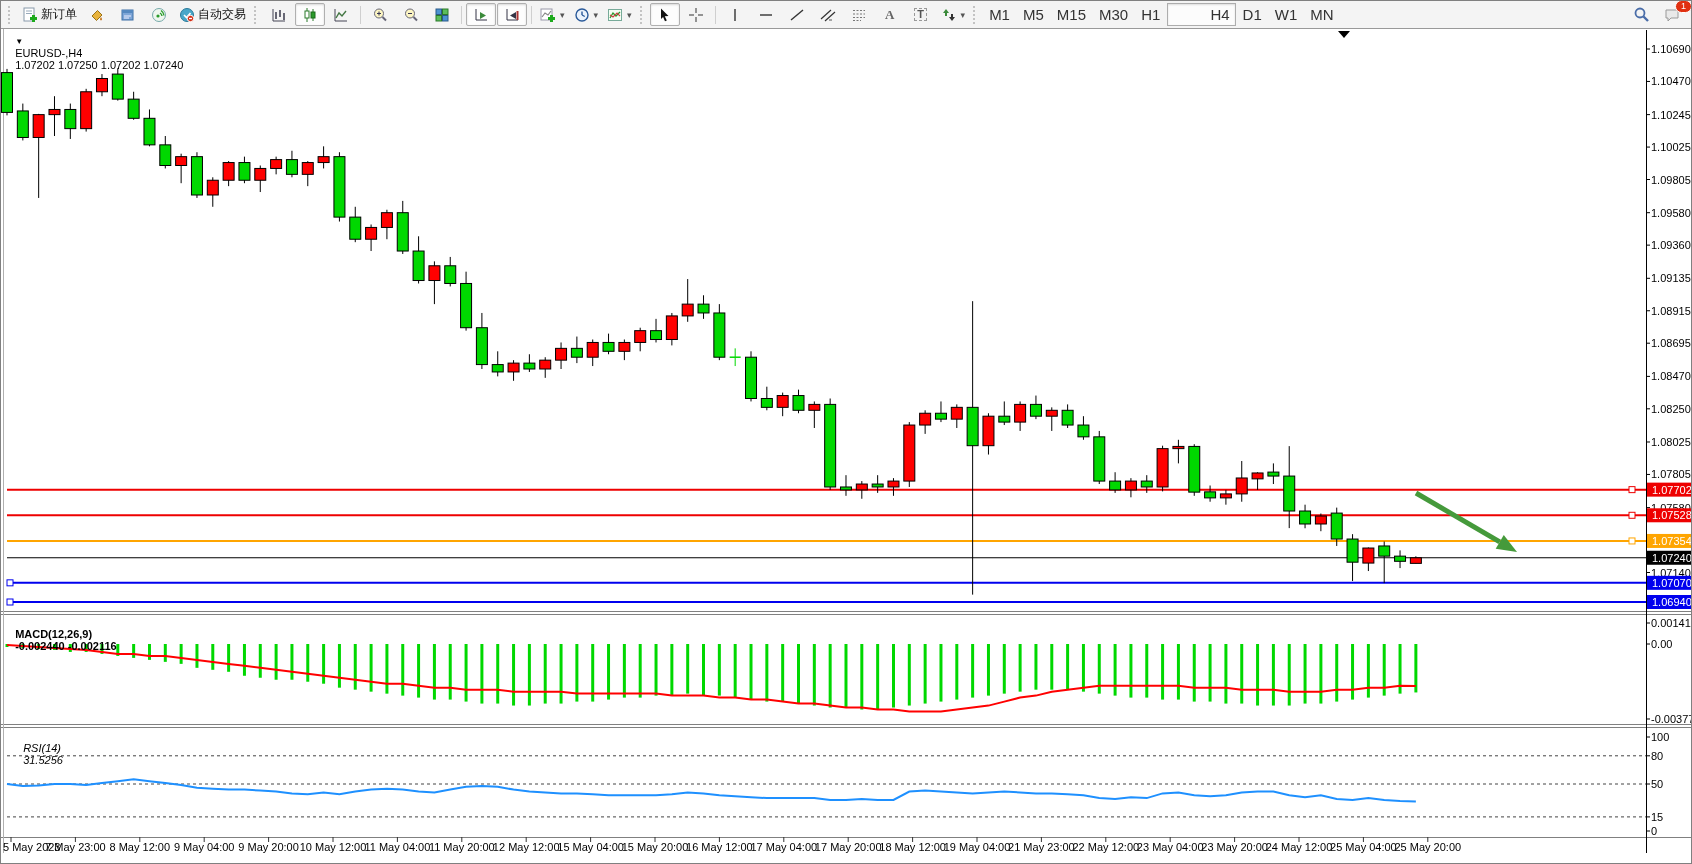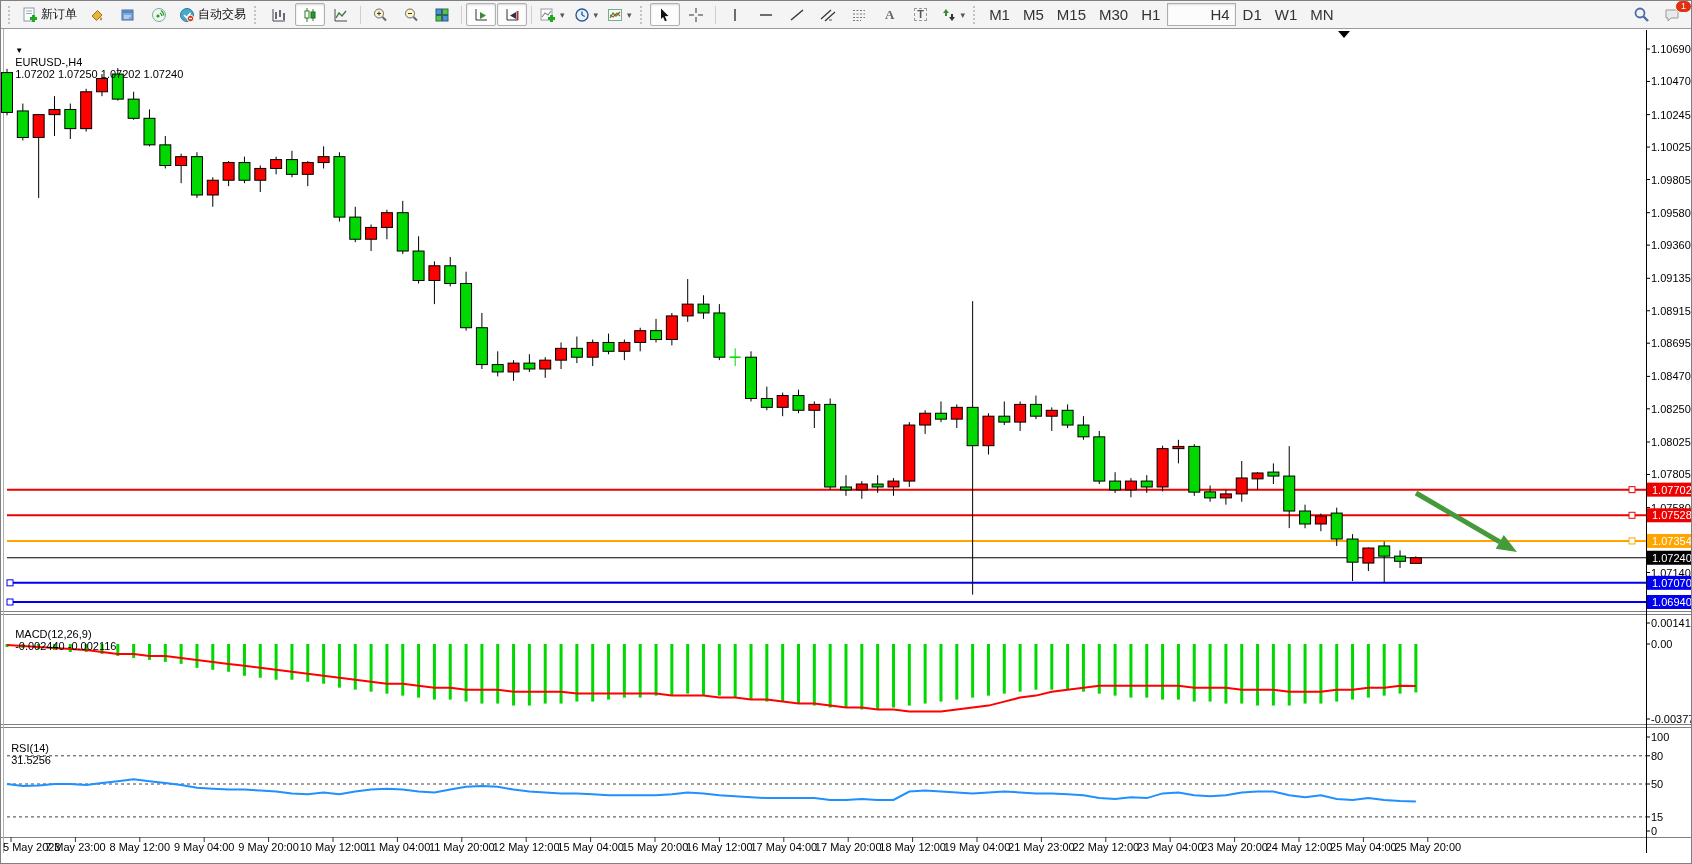--- a/index.html
+++ b/index.html
@@ -17,24 +17,24 @@
   .dd{font-size:9px;color:#555;margin-left:1px;}
   .cjk{font-size:12px;color:#111;}
   .toolA{font:bold 13px "Liberation Serif",serif;color:#666;}
   .toolT{font:bold 11px "Liberation Sans",sans-serif;color:#555;border:1px dashed #999;padding:0 2px;line-height:11px;}
   .spacer{margin-left:auto;}
   .chat{position:relative;}
   .badge{position:absolute;top:-4px;right:-6px;background:#e03010;color:#fff;border-radius:8px;
          font-size:9px;line-height:11px;min-width:11px;text-align:center;padding:0 2px;border:1px solid #fff;}
   #chart-svg{position:absolute;top:0;left:0;z-index:1;}
   .hdr{position:absolute;z-index:3;font-size:11px;color:#000;white-space:pre;}
-  #main-title{top:31px;left:8px;}
+  #main-title{top:22px;left:8px;}
   #main-title .tri{font-size:8px;vertical-align:1px;}
-  #macd-hdr{top:615px;left:8px;}
-  #rsi-hdr{top:729px;left:4px;}
+  #macd-hdr{top:615px;left:8px;font-weight:bold;}
+  #rsi-hdr{top:729px;left:16px;font-style:italic;}
 </style>
 </head>
 <body>
 
 <div class="tb">
   <div class="grip"></div>
 
   <div class="btn">
     <svg width="16" height="16">
       <rect x="2" y="1" width="10" height="13" fill="#fff" stroke="#8899aa"></rect>

